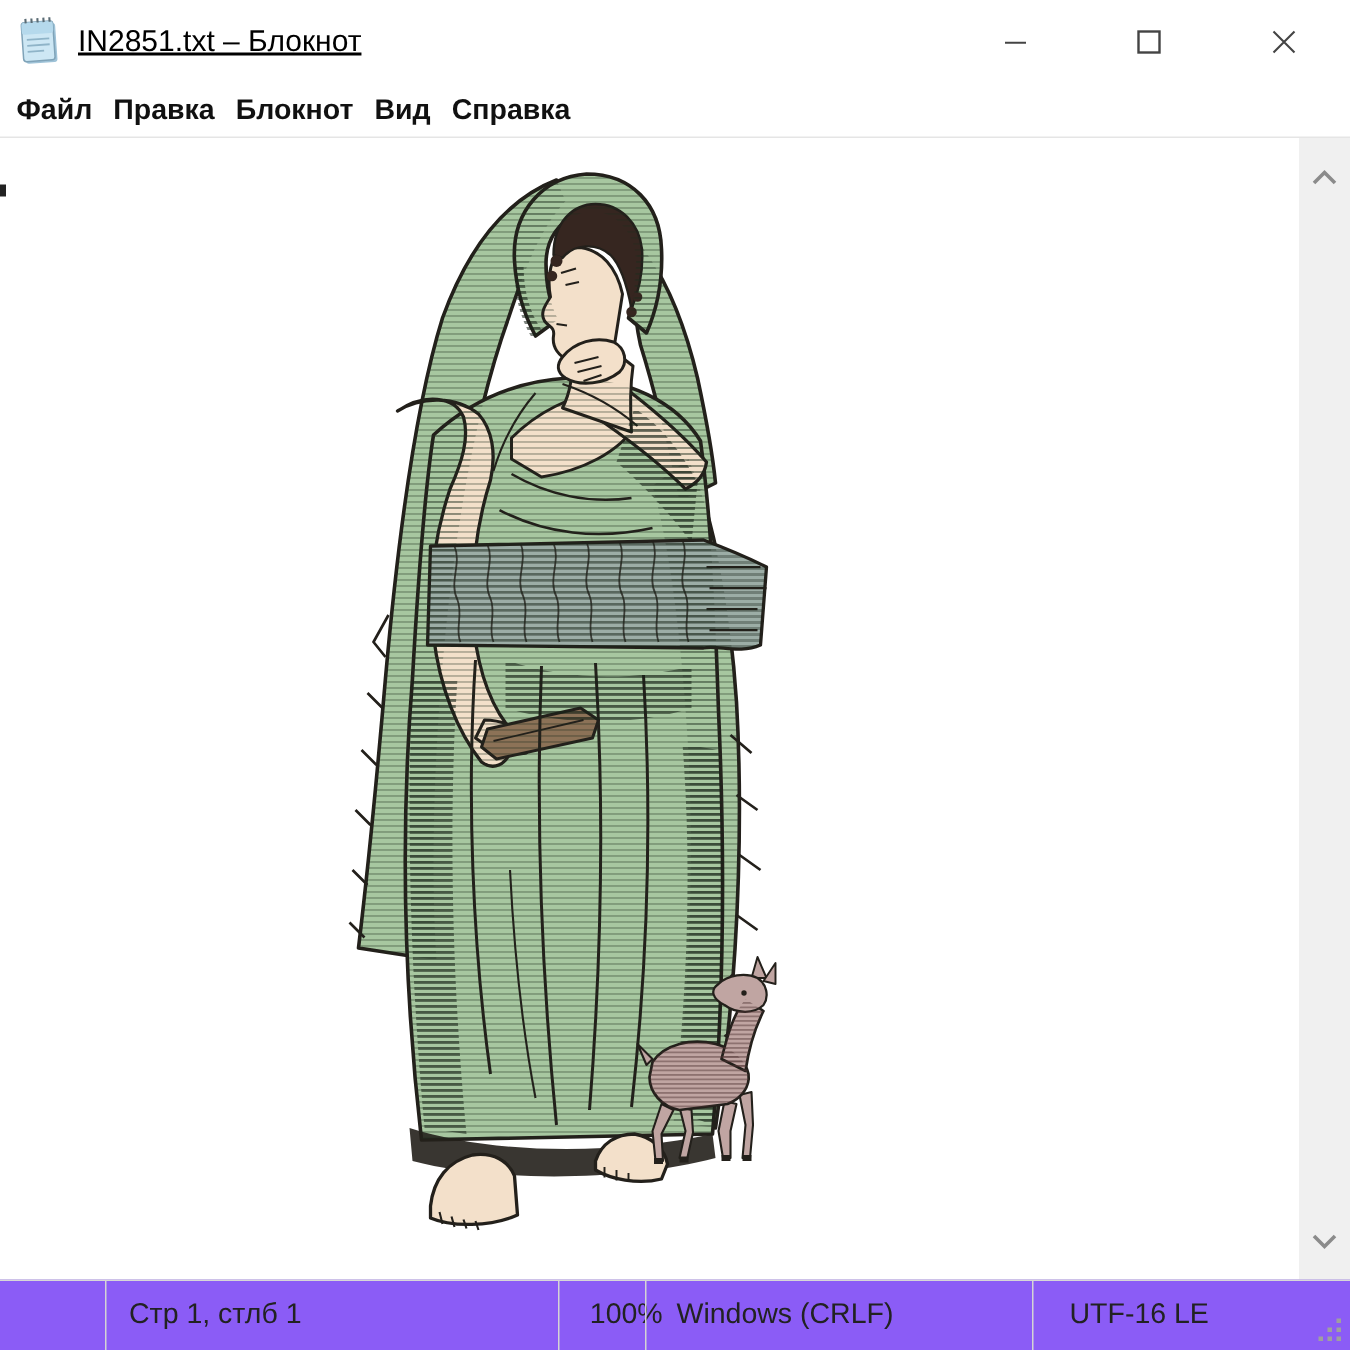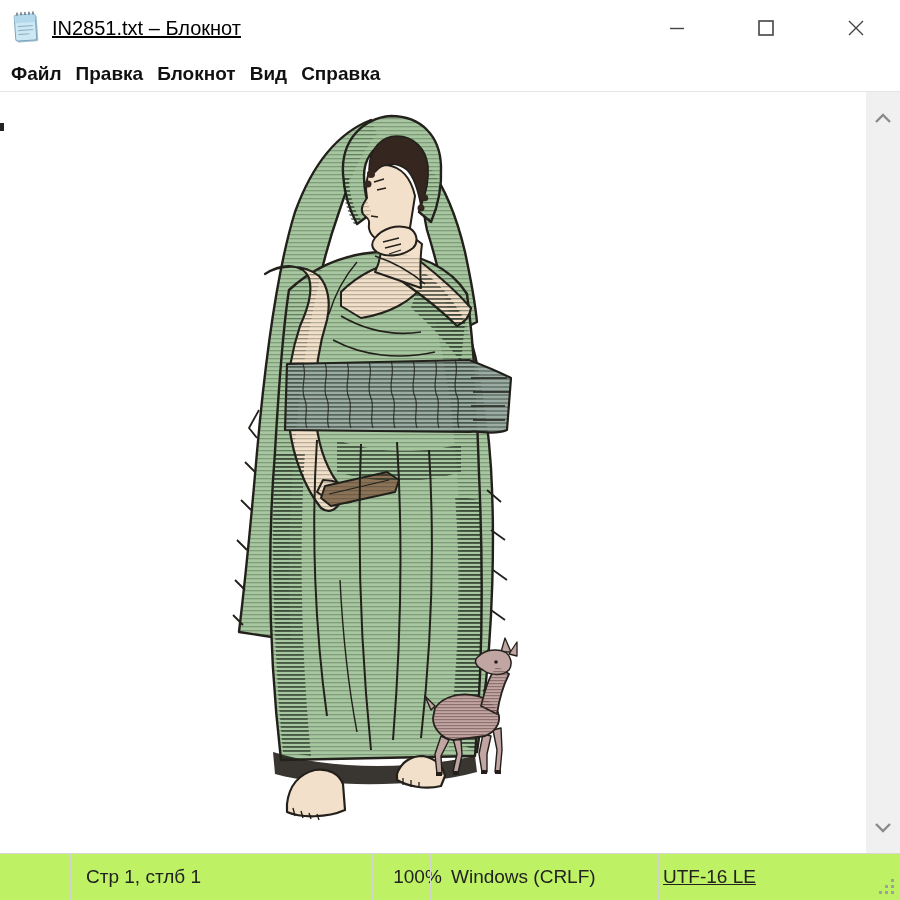--- a/index.html
+++ b/index.html
@@ -26,28 +26,28 @@
   .caret{position:absolute;left:0;top:31px;width:4px;height:8px;background:#222222;}
   .illustration{position:absolute;left:225px;top:18px;width:300px;height:712px;}
 
   
   .scrollbar{position:absolute;right:0;top:0;width:34px;height:761px;background:#f0f0f0;}
   .scroll-btn{position:absolute;left:0;width:34px;height:44px;display:flex;
     align-items:center;justify-content:center;background:#f0f0f0;}
   .scroll-up{top:4px;} .scroll-down{bottom:4px;}
 
   
-  .statusbar{position:absolute;left:0;top:853px;width:900px;height:47px;background:#bef264;
+  .statusbar{position:absolute;left:0;top:853px;width:900px;height:47px;background:#8b5cf6;
     border-top:1px solid #d7d7d7;box-sizing:border-box;font-size:19px;color:#222222;}
   .sb-cell{position:absolute;top:0;height:46px;line-height:46px;border-left:1px solid #d4d4d4;
     box-sizing:border-box;white-space:nowrap;overflow:hidden;}
   .sb-pos{left:70px;width:270px;padding-left:15px;}
   .sb-zoom{left:340px;width:90px;text-align:center;margin-left:32px;}
   .sb-eol{left:430px;width:238px;padding-left:20px;}
-  .sb-enc{left:658px;width:210px;padding-left:4px;text-decoration:underline;}
+  .sb-enc{left:688px;width:210px;padding-left:24px;}
   .grip{position:absolute;right:3px;bottom:3px;width:20px;height:20px;}
 </style>
 </head>
 <body>
 
 <div class="window">
 
   <div class="titlebar">
     <svg class="app-icon" viewBox="0 0 34 38">
       <g transform="rotate(-4 17 19)">

